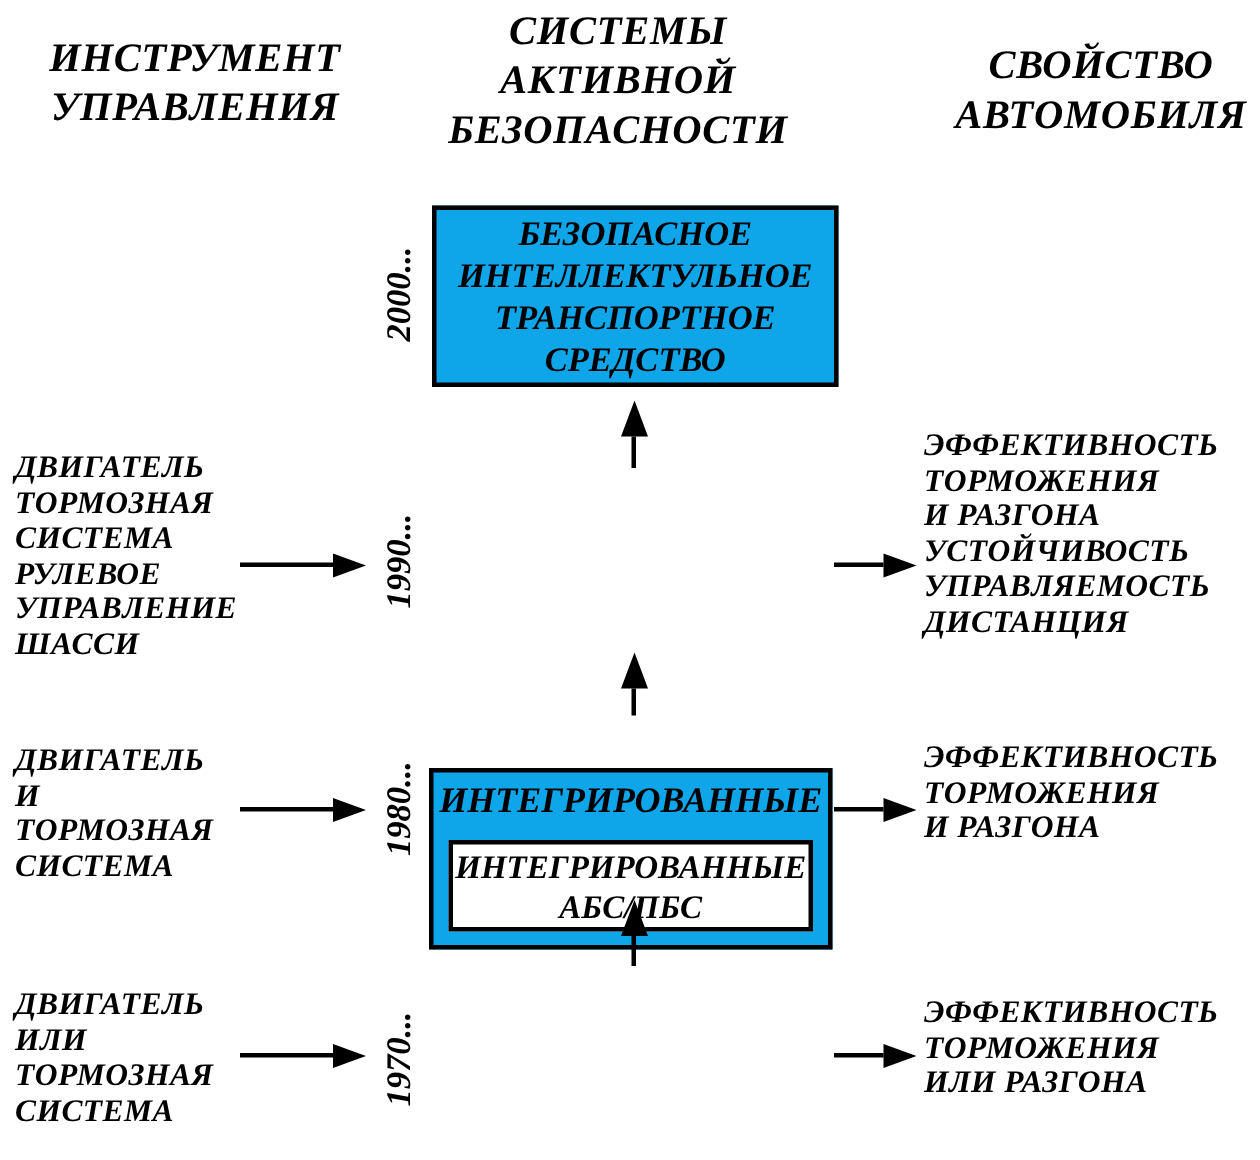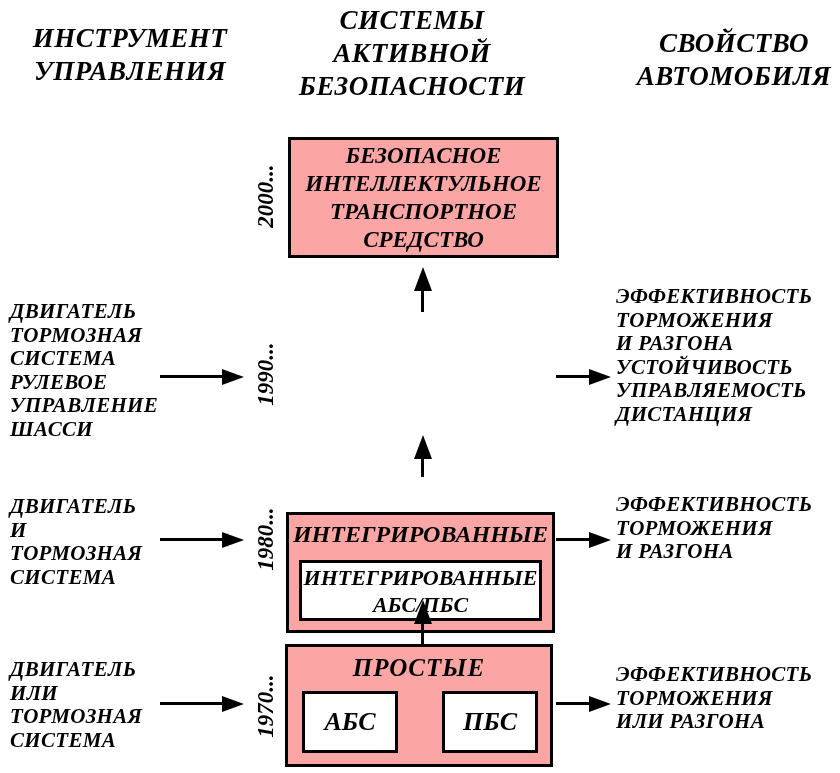--- a/index.html
+++ b/index.html
@@ -25,21 +25,21 @@
     letter-spacing: 0.5px;
   }
   #hdr-left   { left: 8px;   top: 22px; width: 244px; }
   #hdr-center { left: 287px; top: 4px;  width: 250px; }
   #hdr-right  { left: 613px; top: 27px; width: 242px; }
 
   
   .box {
     position: absolute;
     border: 3px solid #000000;
-    background: #fca5a5;
+    background: #0ea5e9;
     text-align: center;
     white-space: pre-line;
   }
   .box-center {
     display: flex;
     align-items: center;
     justify-content: center;
   }
   #box-2000 { left: 288px; top: 137px; width: 265px; height: 115px; font-size: 23px; line-height: 28px; }
   #box-1990 { left: 287px; top: 312px; width: 261px; height: 115px; font-size: 26px; letter-spacing: 1px; }
@@ -163,25 +163,20 @@
 ТРАНСПОРТНОЕ
 СРЕДСТВО</div>
 
 
   <div class="box" id="box-1980">
     <div class="box-title">ИНТЕГРИРОВАННЫЕ</div>
     <div class="inner-box" id="inner-1980">ИНТЕГРИРОВАННЫЕ
 АБС/ПБС</div>
   </div>
 
-  <div class="box" id="box-1970">
-    <div class="box-title">ПРОСТЫЕ</div>
-    <div class="inner-box" id="inner-abs">АБС</div>
-    <div class="inner-box" id="inner-pbs">ПБС</div>
-  </div>
 
   <div class="side-text" id="input-1990">ДВИГАТЕЛЬ
 ТОРМОЗНАЯ
 СИСТЕМА
 РУЛЕВОЕ
 УПРАВЛЕНИЕ
 ШАССИ</div>
   <div class="side-text" id="input-1980">ДВИГАТЕЛЬ
 И
 ТОРМОЗНАЯ

